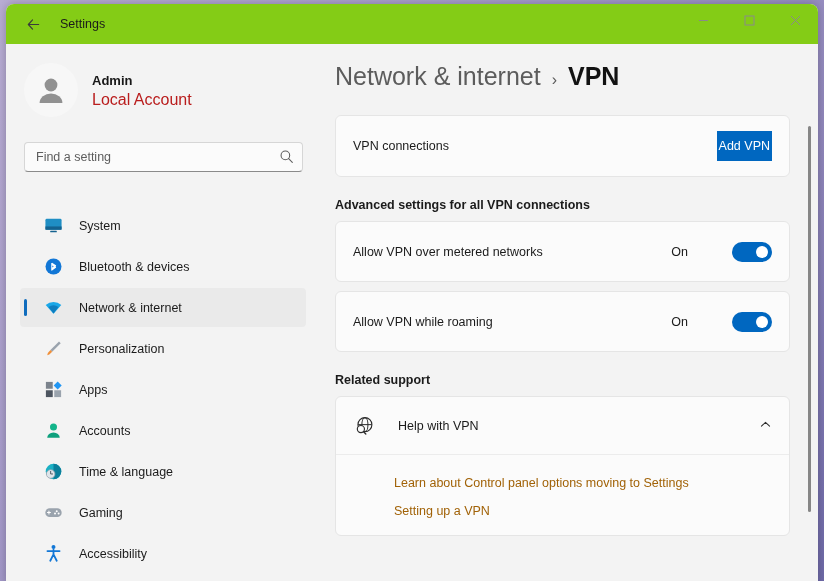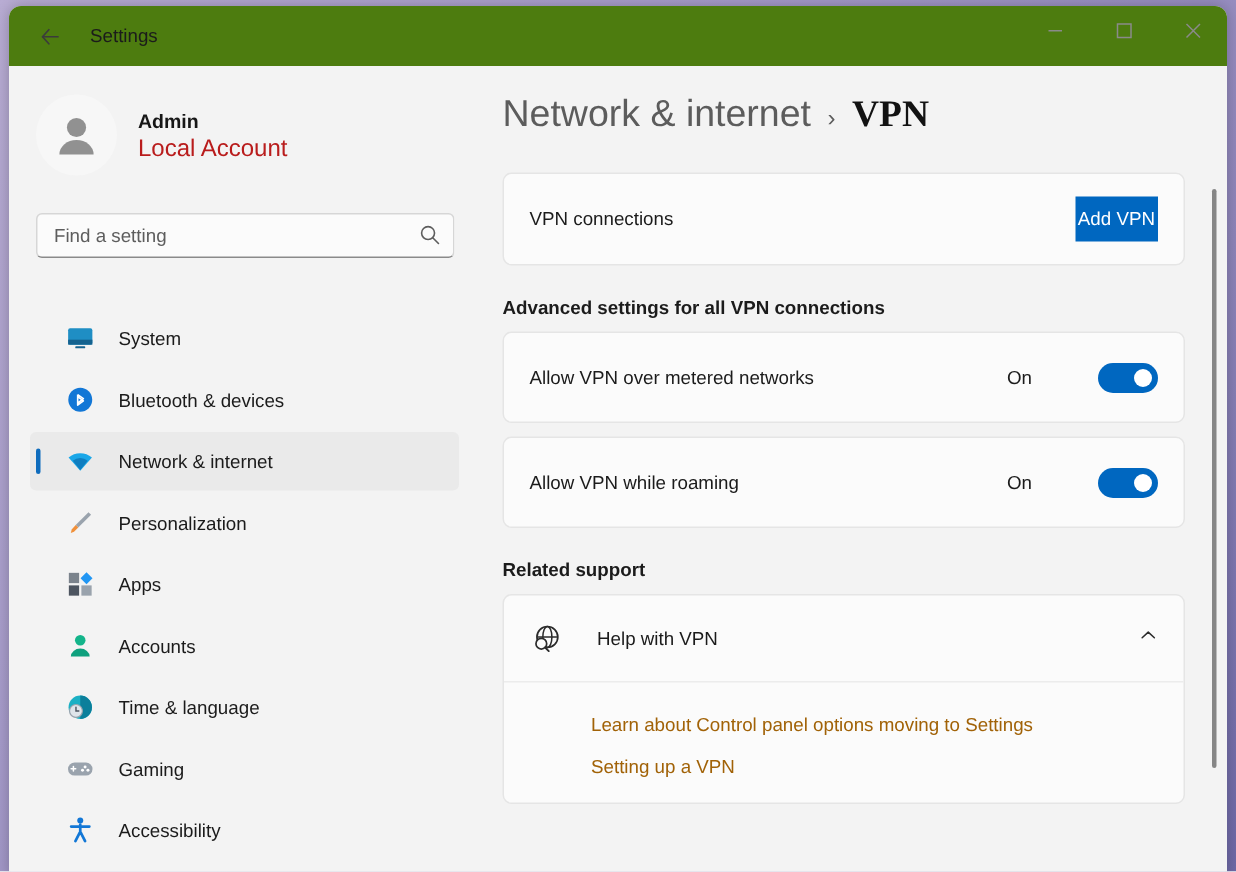--- a/index.html
+++ b/index.html
@@ -32,21 +32,21 @@
     border-top-right-radius: 8px;
     overflow: hidden;
     box-shadow: 0 0 10px rgba(0,0,0,.25);
   }
 
   
   #titlebar {
     position: absolute;
     left: 0; top: 0;
     width: 812px; height: 40px;
-    background: #4d7c0f;
+    background: #84cc16;
     display: flex;
     align-items: center;
   }
   #back-btn {
     width: 34px; height: 30px;
     margin-left: 10px;
     display: flex; align-items: center; justify-content: center;
     border-radius: 4px;
     cursor: pointer;
   }
@@ -173,21 +173,20 @@
   }
   .bc-sep {
     font-size: 16px;
     color: #5c5c5c;
     margin: 0 11px;
   }
   .bc-current {
     font-size: 25px;
     color: #121212;
     font-weight: bold;
-    font-family: Liberation Serif, serif;
   }
 
   .card {
     margin: 0 28px 0 15px;
     background: #fbfbfb;
     border: 1px solid #e5e5e5;
     border-radius: 6px;
   }
   .card-row {
     display: flex;

